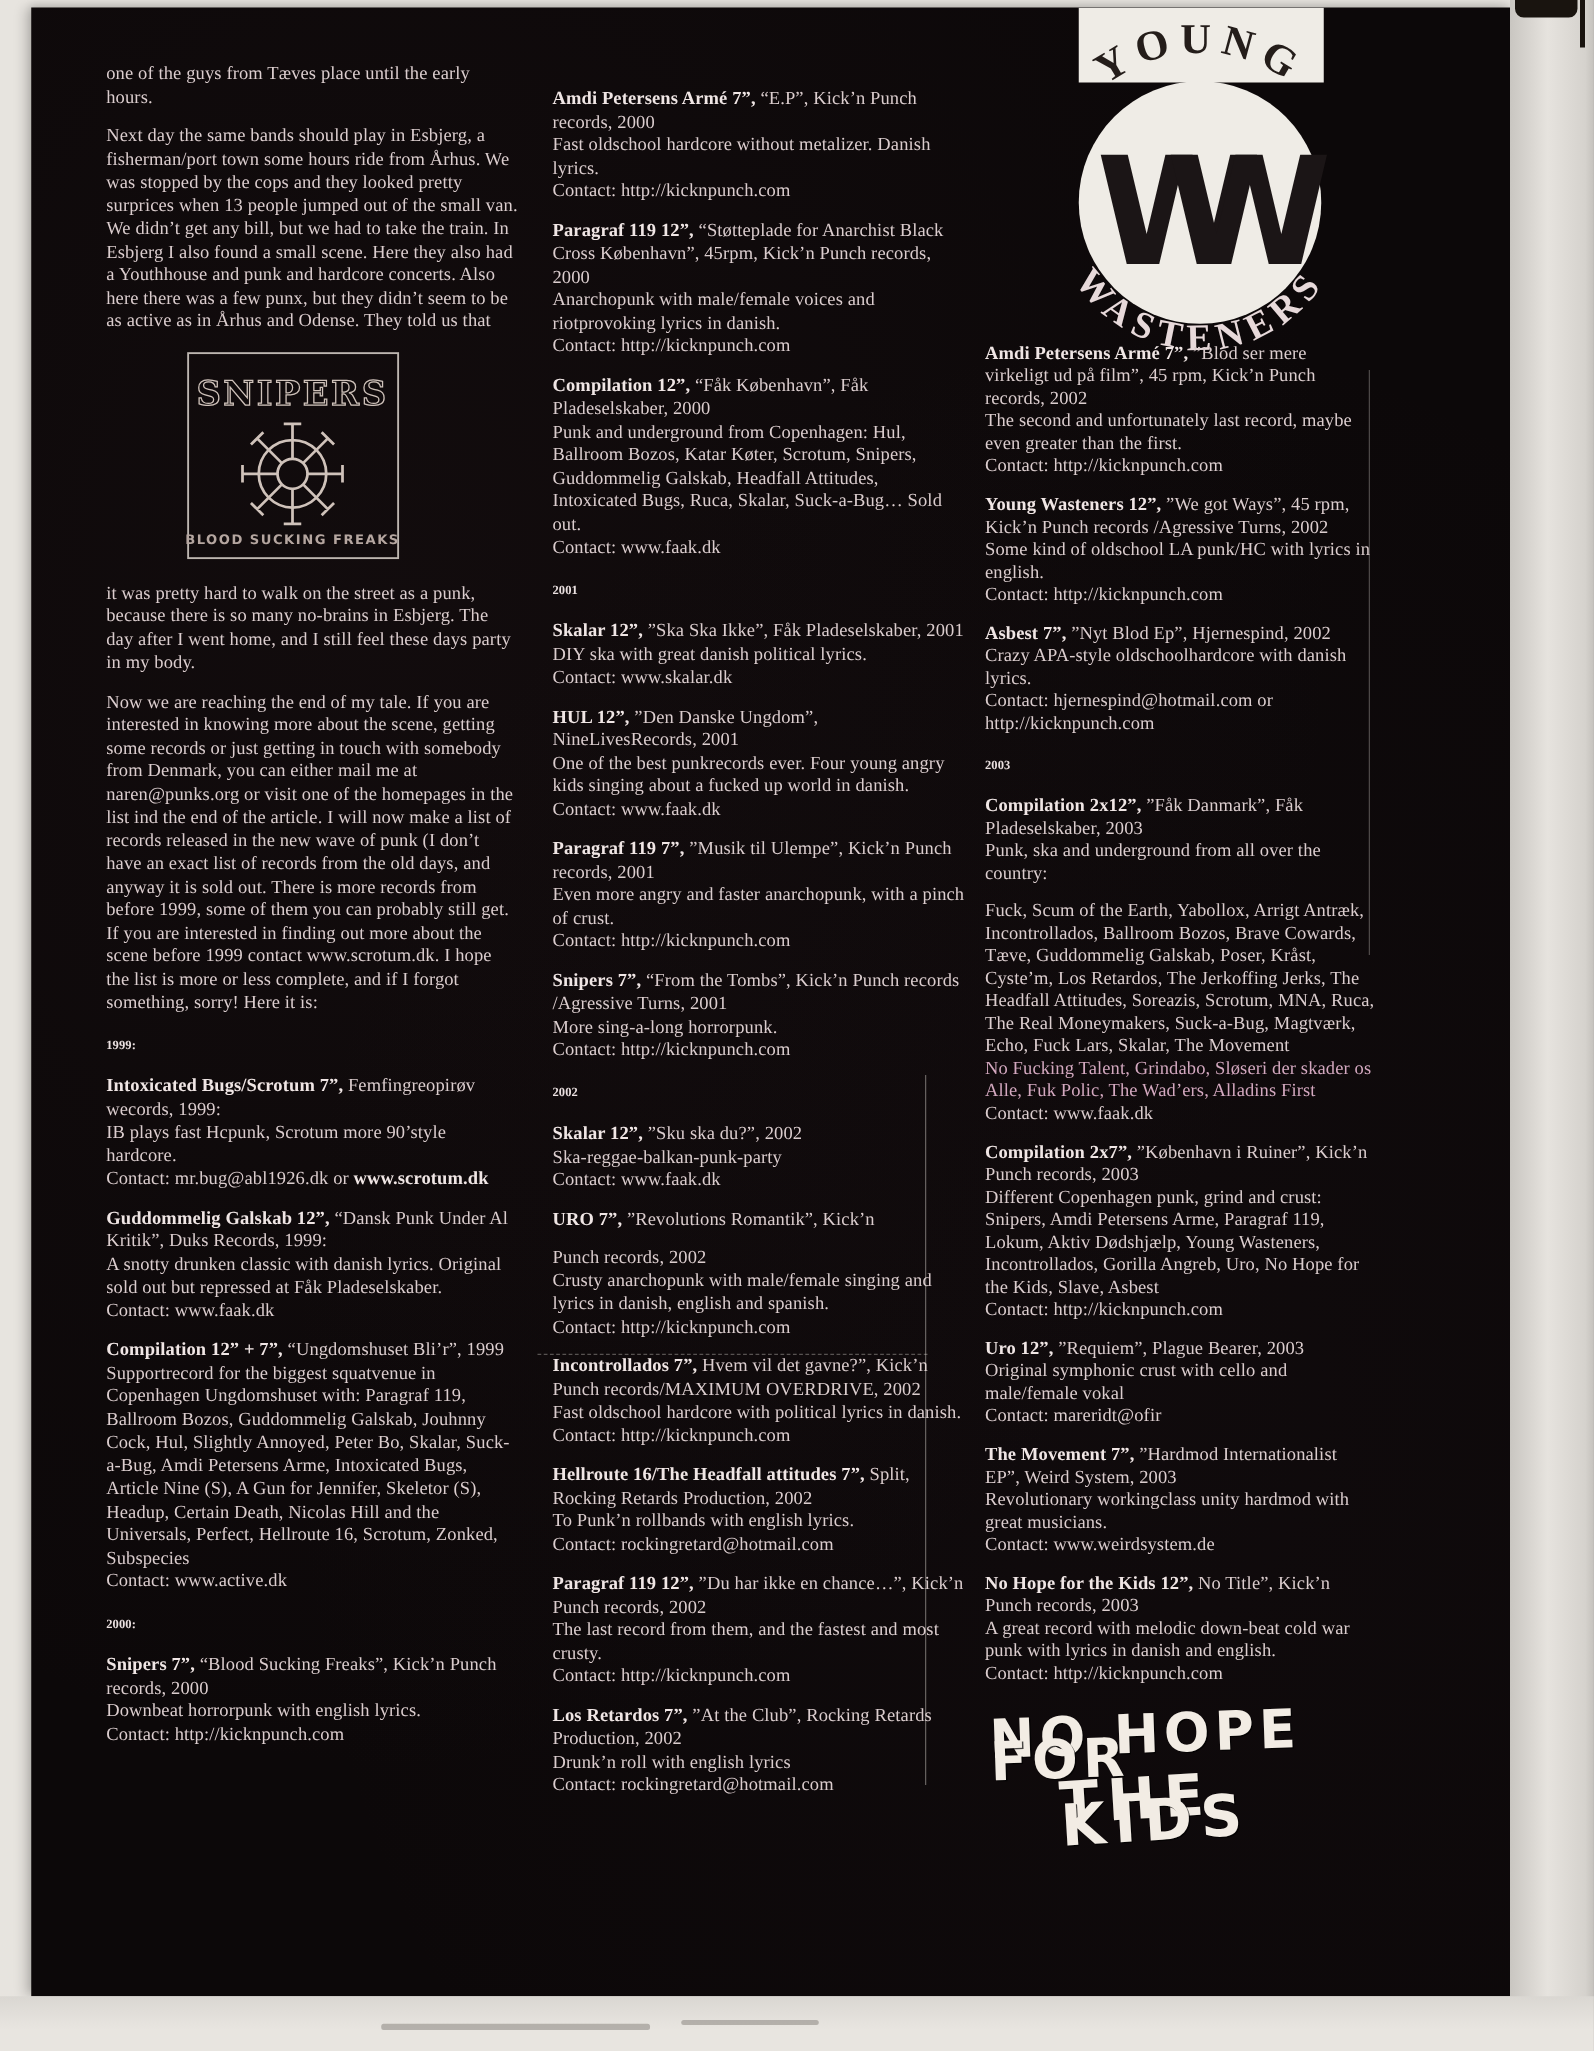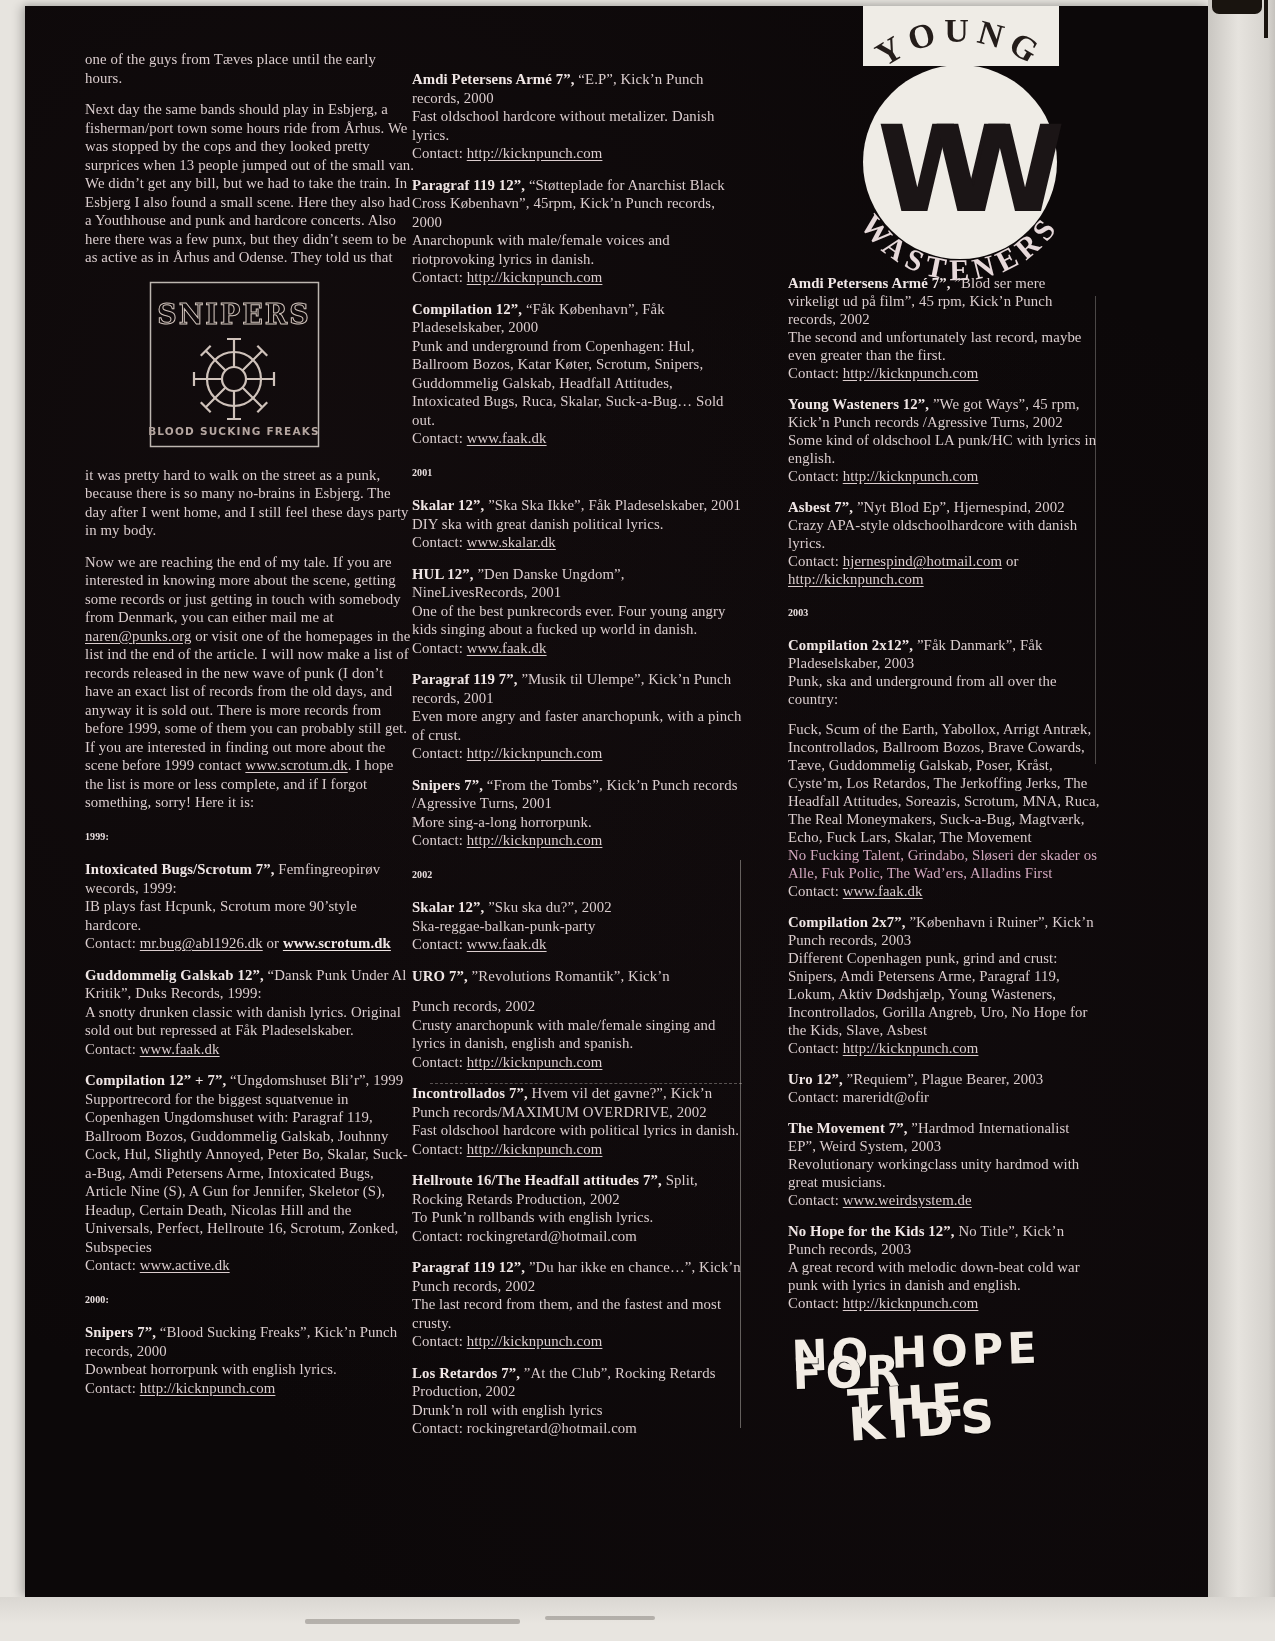--- a/index.html
+++ b/index.html
@@ -6,26 +6,26 @@
   body{width:1275px;height:1641px;position:relative;background:#e7e4df;overflow:hidden;
        font-family:"Liberation Serif","DejaVu Serif",serif;}
   .scan{position:absolute;inset:0;}
   .page{position:absolute;left:25px;top:6px;width:1183px;height:1591px;background:
         radial-gradient(ellipse at 25% 30%, rgba(70,45,50,0.10), transparent 60%),
         radial-gradient(ellipse at 75% 70%, rgba(60,40,50,0.08), transparent 55%),
         #0c0809;
         overflow:hidden;box-shadow:-5px 0 9px rgba(0,0,0,0.18), 0 -3px 6px rgba(0,0,0,0.12);}
   .col{position:absolute;color:#dbcdce;font-size:14.8px;line-height:18.5px;letter-spacing:0.1px;}
   .col1{left:60px;top:44px;width:330px;}
-  .col2{left:387px;top:64px;width:330px;}
+  .col2{left:417px;top:64px;width:330px;}
   .col3{left:763px;top:268px;width:312px;line-height:18px;}
   .blk{margin-bottom:13px;}
   .year{font-weight:bold;font-size:10px;color:#eae0e0;margin:16px 0 14px;}
   .b{font-weight:bold;color:#f0e6e5;}
-  .u{text-decoration:underline;text-underline-offset:2px;}
+  .u{text-underline-offset:2px;}
   .pink{color:#d3a8bf;}
   .gap{margin-top:12px;}
   .ehead{}
   .eline{}
   .art-snipers{display:block;margin:8px 0 14px 62px;}
   .yw{position:absolute;left:790px;top:0;}
   .seam{position:absolute;pointer-events:none;}
   .seam-v1{left:715px;top:854px;width:1px;height:568px;background:rgba(242,236,230,0.38);}
   .seam-h1{left:405px;top:1077px;width:312px;height:0;border-top:1px dashed rgba(242,236,230,0.32);}
   .seam-v2{left:1070px;top:290px;width:1px;height:468px;background:rgba(242,236,230,0.28);}
@@ -203,20 +203,21 @@
           <div class="eline pink">No Fucking Talent, Grindabo, Sløseri der skader os Alle, Fuk Polic, The Wad’ers, Alladins First</div>
           <div class="eline contact"><span class="">Contact: </span><span class="u">www.faak.dk</span></div>
         </div>
         <div class="blk entry">
           <div class="ehead"><span class="b">Compilation 2x7”,</span><span class=""> ”København i Ruiner”, Kick’n Punch records, 2003</span></div>
           <div class="eline">Different Copenhagen punk, grind and crust: Snipers, Amdi Petersens Arme, Paragraf 119, Lokum, Aktiv Dødshjælp, Young Wasteners, Incontrollados, Gorilla Angreb, Uro, No Hope for the Kids, Slave, Asbest</div>
           <div class="eline contact"><span class="">Contact: </span><span class="u">http://kicknpunch.com</span></div>
         </div>
         <div class="blk entry">
           <div class="ehead"><span class="b">Uro 12”,</span><span class=""> ”Requiem”, Plague Bearer, 2003</span></div>
+          <div class="eline">Original symphonic crust with cello and male/female vokal</div>
           <div class="eline contact"><span class="">Contact: mareridt@ofir</span></div>
         </div>
         <div class="blk entry">
           <div class="ehead"><span class="b">The Movement 7”,</span><span class=""> ”Hardmod Internationalist EP”, Weird System, 2003</span></div>
           <div class="eline">Revolutionary workingclass unity hardmod with great musicians.</div>
           <div class="eline contact"><span class="">Contact: </span><span class="u">www.weirdsystem.de</span></div>
         </div>
         <div class="blk entry">
           <div class="ehead"><span class="b">No Hope for the Kids 12”,</span><span class=""> No Title”, Kick’n Punch records, 2003</span></div>
           <div class="eline">A great record with melodic down-beat cold war punk with lyrics in danish and english.</div>

